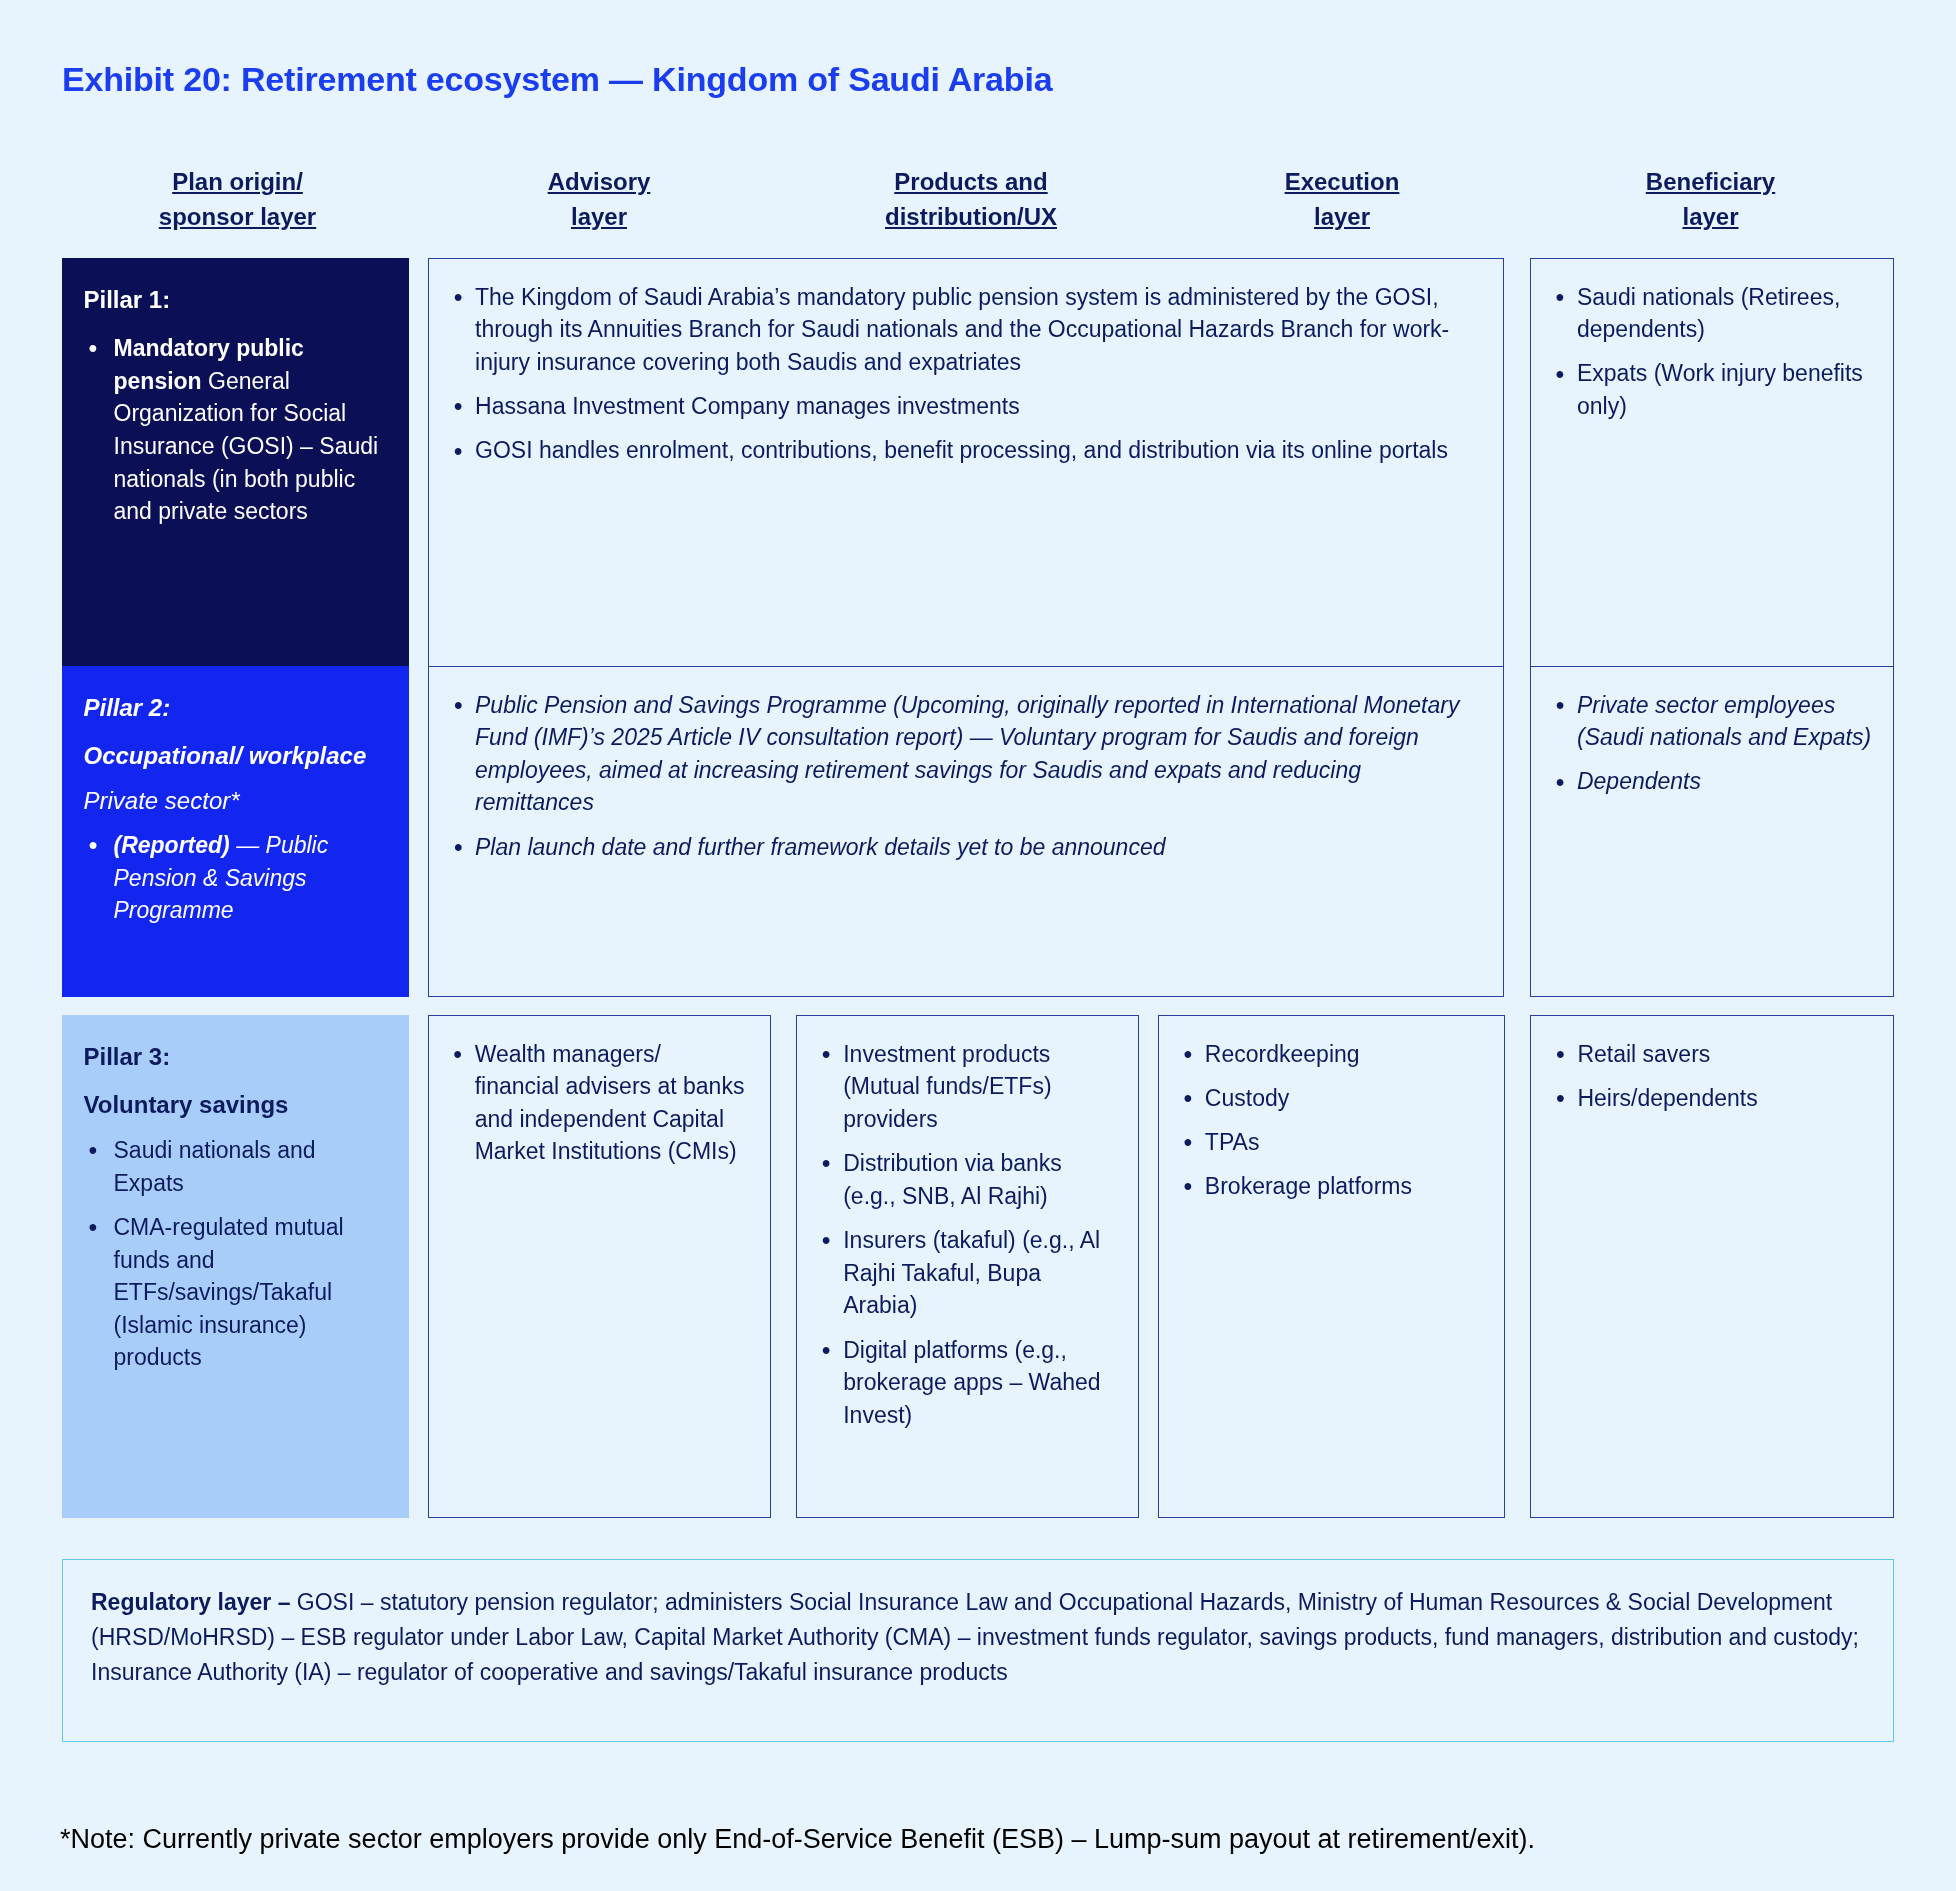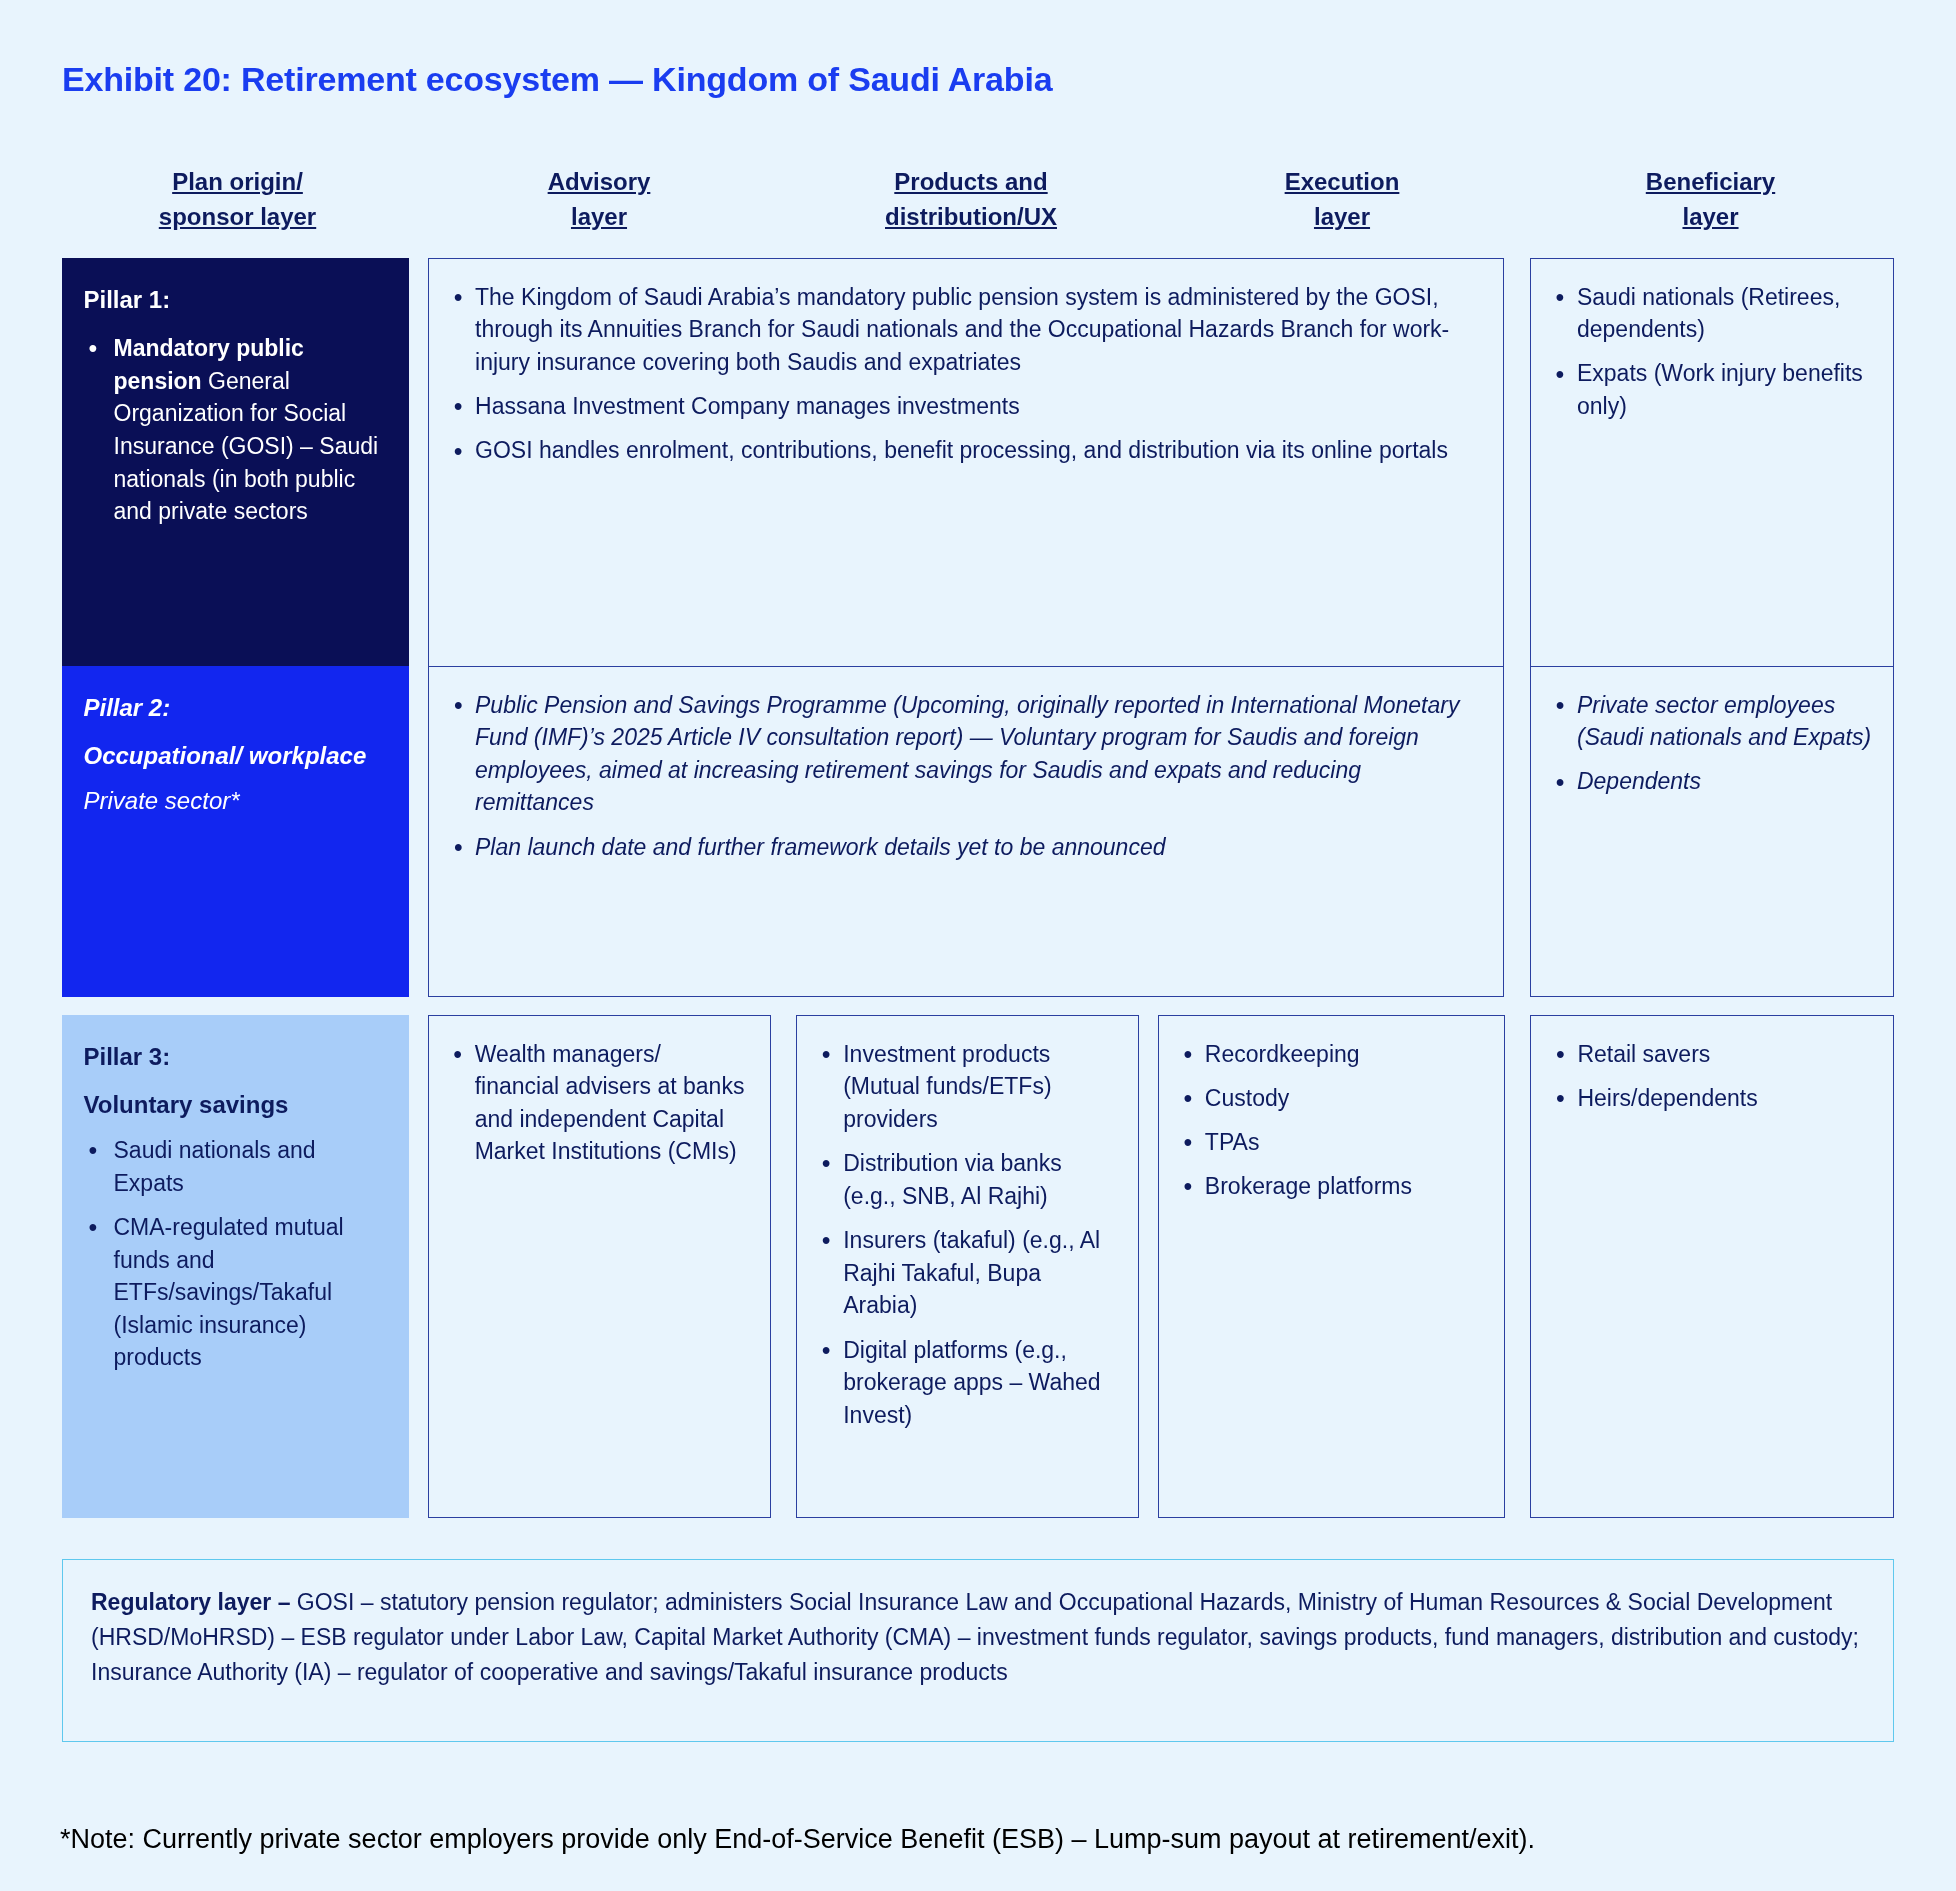--- a/index.html
+++ b/index.html
@@ -220,20 +220,23 @@
       </ul>
     </div>
   </div>
 
   <div class="row row2">
 
     <div class="cell pillar p2">
       <div class="pillar-title">Pillar 2:</div>
       <div class="pillar-sub">Occupational/ workplace</div>
       <div class="pillar-plain">Private sector*</div>
+      <ul class="bl">
+        <li><span class="b">(Reported)</span><span> — Public Pension &amp; Savings Programme</span></li>
+      </ul>
     </div>
 
     <div class="gap-s"></div>
 
     <div class="cell r2-main">
       <ul class="bl">
         <li>Public Pension and Savings Programme (Upcoming, originally reported in International Monetary Fund (IMF)’s 2025 Article IV consultation report) — Voluntary program for Saudis and foreign employees, aimed at increasing retirement savings for Saudis and expats and reducing remittances</li>
         <li>Plan launch date and further framework details yet to be announced</li>
       </ul>
     </div>

